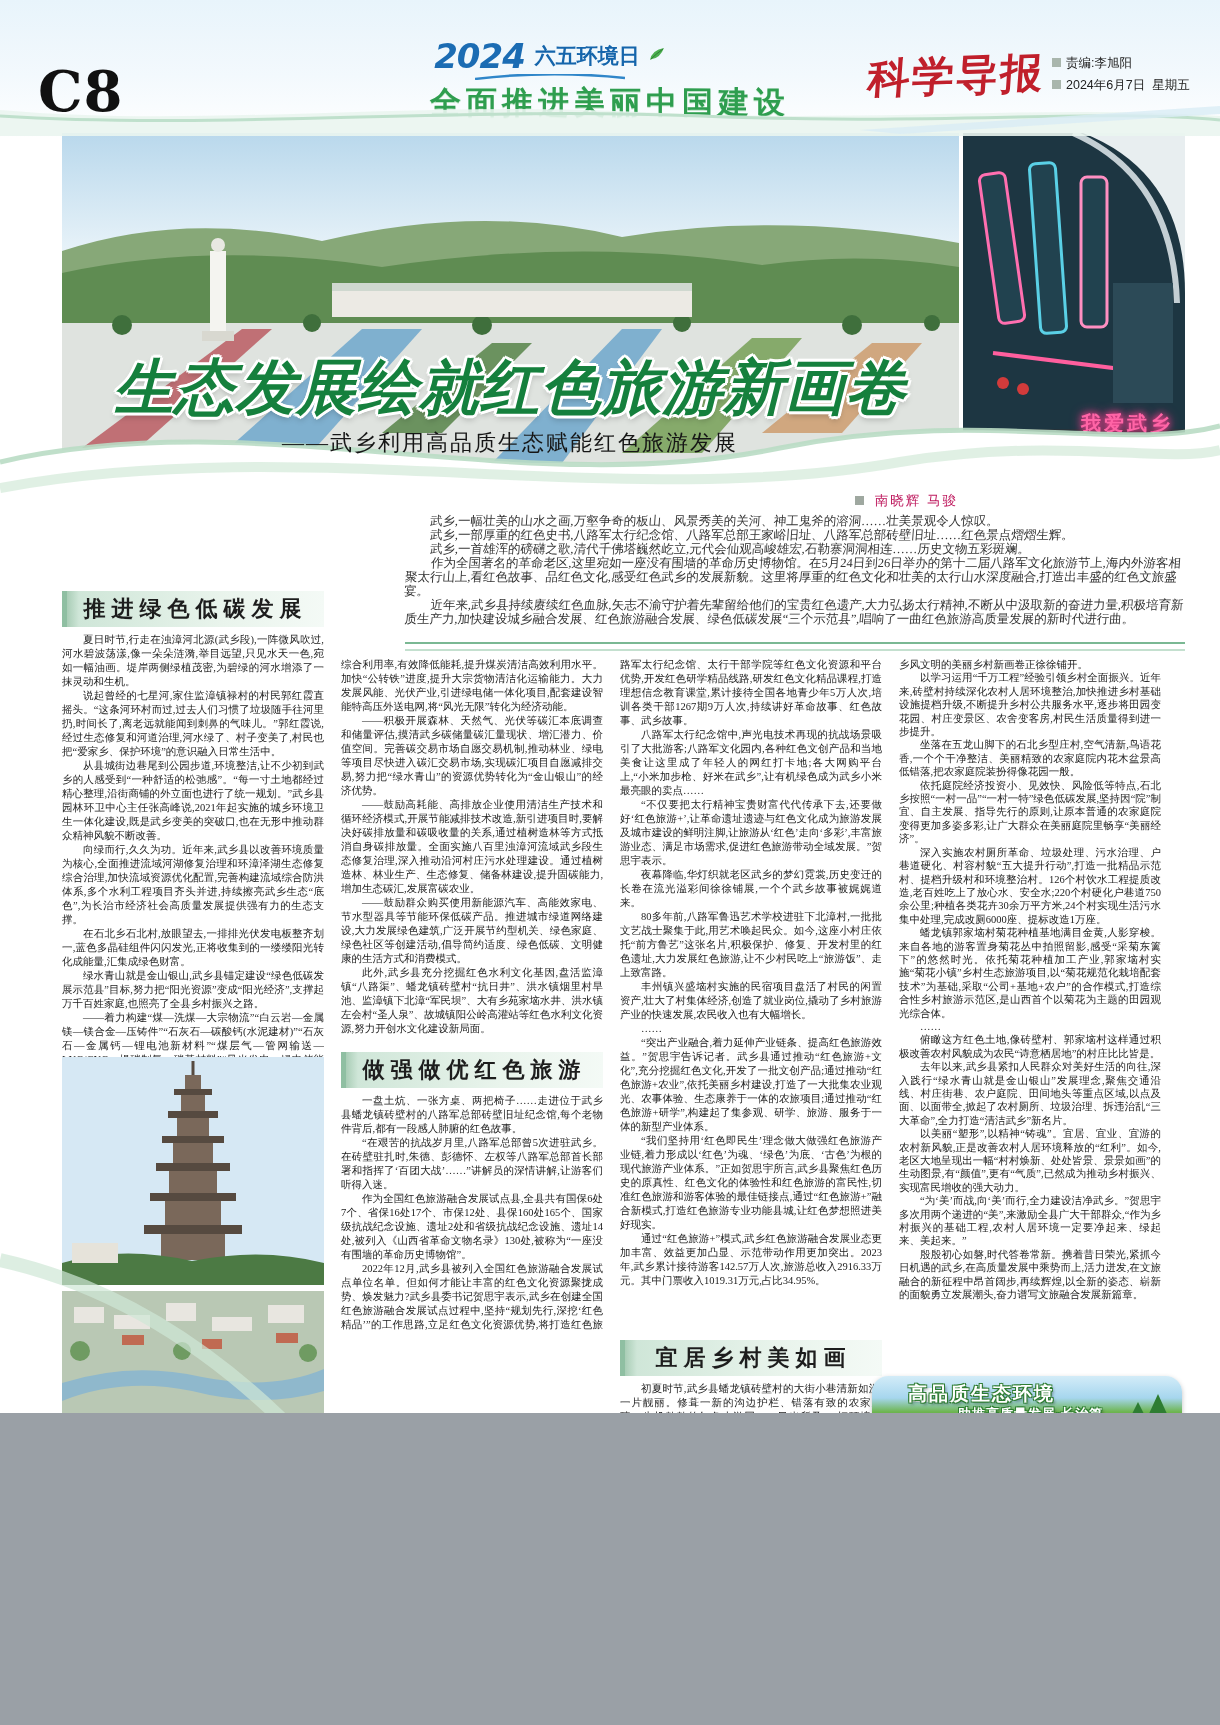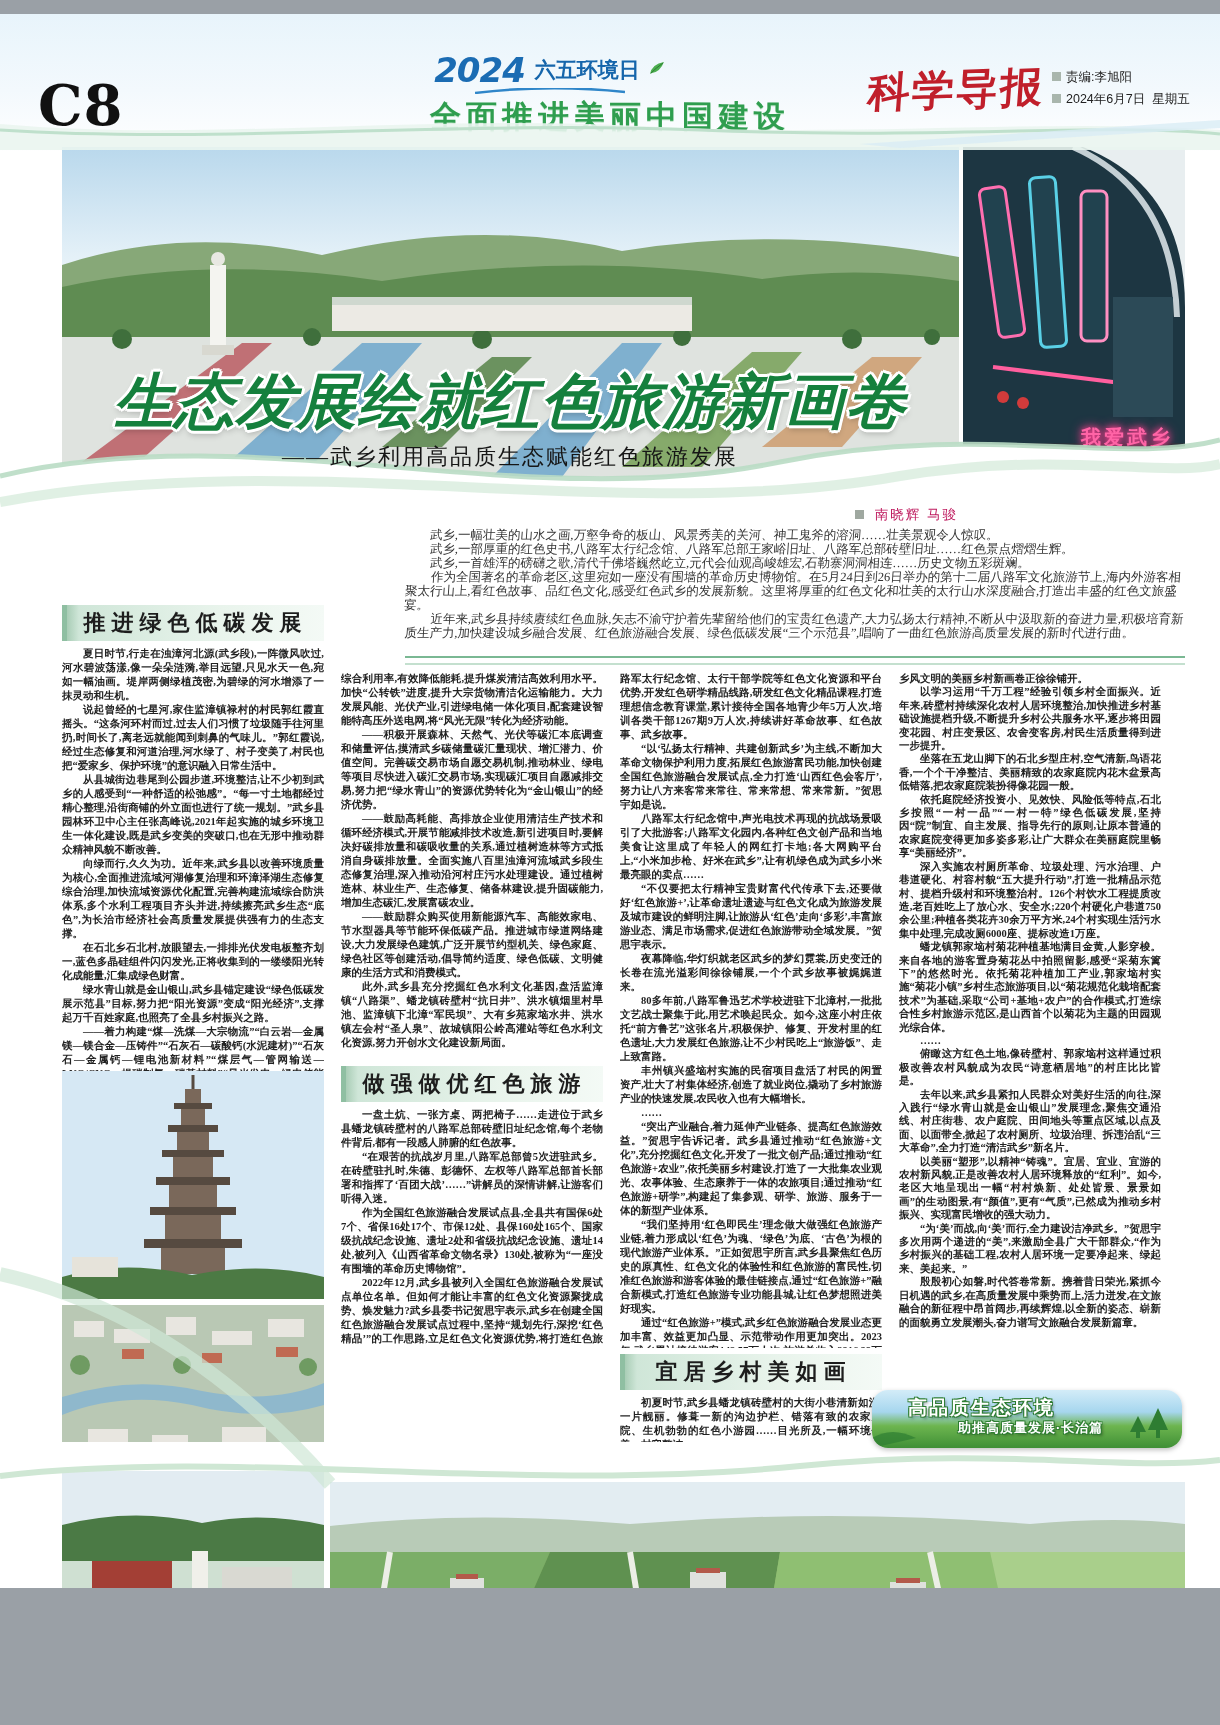--- a/index.html
+++ b/index.html
@@ -1,16 +1,16 @@
 <!DOCTYPE html>
 <html><head>
 <meta charset="utf-8">
 <style>
   html,body{margin:0;padding:0;background:#9aa0a6;}
-  #paper{position:relative;width:1220px;height:1574px;margin:14px auto;background:#fff;overflow:hidden;
+  #paper{position:relative;width:1220px;height:1413px;margin:0 auto;background:#fff;overflow:hidden;
          font-family:"Liberation Serif",serif;color:#1a1a1a;}
   
   .sky{position:absolute;left:0;top:0;width:1220px;height:138px;
        background:linear-gradient(180deg,#e8f4fb 0%,#f3f9fd 55%,#ffffff 100%);}
   .hdr-wave{position:absolute;left:0;top:100px;width:1220px;height:36px;}
   .edition{position:absolute;left:38px;top:58px;font-family:"DejaVu Serif",serif;font-weight:bold;
            font-size:56px;letter-spacing:1px;color:#111;}
   .banner{position:absolute;left:0;top:36px;width:1220px;text-align:center;}
   .banner-top{display:inline-block;position:relative;left:-60px;}
   .y2024{font-family:"DejaVu Sans",sans-serif;font-style:italic;font-weight:bold;font-size:34px;
@@ -46,21 +46,21 @@
           font-family:"Liberation Sans",sans-serif;font-size:13.5px;color:#be185d;letter-spacing:2px;}
   .byline .sq{background:#9fa8a0;}
   
   .intro{position:absolute;left:405px;top:514px;width:780px;z-index:5;font-size:12.5px;line-height:14px;
          color:#333;}
   .intro p{margin:0;text-indent:2em;transform:skewX(-4deg);}
   .intro-rule{position:absolute;left:405px;top:642px;width:780px;height:5px;z-index:5;
               border-top:2px solid #7ab893;border-bottom:2px solid #c4e0cf;}
   
   .col{position:absolute;width:262px;font-size:10.5px;line-height:14px;text-align:justify;color:#222;}
-  .col p{margin:0;text-indent:2em;font-weight:bold;}
+  .col p{margin:0;text-indent:2em;}
   .seg{overflow:hidden;}
   .sechead{height:36px;margin:6px 0;display:flex;align-items:center;justify-content:center;
            background:linear-gradient(90deg,#a9cdb6 0,#cfe6d8 12px,#e9f4ec 60%,#f4faf6 100%);
            border-left:5px solid #8fbfa2;
            font-family:"Liberation Sans",sans-serif;font-weight:bold;font-size:22px;
            letter-spacing:6px;color:#1d1d1d;}
   #col1{left:62px;top:585px;}
   #col1 .seg{height:428px;}
   #col2{left:341px;top:658px;}
   #col2 .segA{height:388px;}
@@ -230,21 +230,20 @@
       <p>“在艰苦的抗战岁月里,八路军总部曾5次进驻武乡。在砖壁驻扎时,朱德、彭德怀、左权等八路军总部首长部署和指挥了‘百团大战’……”讲解员的深情讲解,让游客们听得入迷。</p>
       <p>作为全国红色旅游融合发展试点县,全县共有国保6处7个、省保16处17个、市保12处、县保160处165个、国家级抗战纪念设施、遗址2处和省级抗战纪念设施、遗址14处,被列入《山西省革命文物名录》130处,被称为“一座没有围墙的革命历史博物馆”。</p>
       <p>2022年12月,武乡县被列入全国红色旅游融合发展试点单位名单。但如何才能让丰富的红色文化资源聚拢成势、焕发魅力?武乡县委书记贺思宇表示,武乡在创建全国红色旅游融合发展试点过程中,坚持“规划先行,深挖‘红色精品’”的工作思路,立足红色文化资源优势,将打造红色旅游精品线路、党性教育、研学教育和全民国防教育基地、革命文物保护利用示范区作为主要发展方向,全面盘活红色旅游资源,推动红色旅游高质量发展。</p>
 
     </div>
   </div>
 
   <div class="col" id="col3">
     <div class="seg segA">
       <p style="text-indent:0;">路军太行纪念馆、太行干部学院等红色文化资源和平台优势,开发红色研学精品线路,研发红色文化精品课程,打造理想信念教育课堂,累计接待全国各地青少年5万人次,培训各类干部1267期9万人次,持续讲好革命故事、红色故事、武乡故事。</p>
-      <p>“以‘弘扬太行精神、共建创新武乡’为主线,不断加大革命文物保护利用力度,拓展红色旅游富民功能,加快创建全国红色旅游融合发展试点,全力打造‘山西红色会客厅’,努力让八方来客常来常往、常来常想、常来常新。”贺思宇如是说。</p>
       <p>八路军太行纪念馆中,声光电技术再现的抗战场景吸引了大批游客;八路军文化园内,各种红色文创产品和当地美食让这里成了年轻人的网红打卡地;各大网购平台上,“小米加步枪、好米在武乡”,让有机绿色成为武乡小米最亮眼的卖点……</p>
       <p>“不仅要把太行精神宝贵财富代代传承下去,还要做好‘红色旅游+’,让革命遗址遗迹与红色文化成为旅游发展及城市建设的鲜明注脚,让旅游从‘红色’走向‘多彩’,丰富旅游业态、满足市场需求,促进红色旅游带动全域发展。”贺思宇表示。</p>
       <p>夜幕降临,华灯织就老区武乡的梦幻霓裳,历史变迁的长卷在流光溢彩间徐徐铺展,一个个武乡故事被娓娓道来。</p>
       <p>80多年前,八路军鲁迅艺术学校进驻下北漳村,一批批文艺战士聚集于此,用艺术唤起民众。如今,这座小村庄依托“前方鲁艺”这张名片,积极保护、修复、开发村里的红色遗址,大力发展红色旅游,让不少村民吃上“旅游饭”、走上致富路。</p>
       <p>丰州镇兴盛垴村实施的民宿项目盘活了村民的闲置资产,壮大了村集体经济,创造了就业岗位,撬动了乡村旅游产业的快速发展,农民收入也有大幅增长。</p>
       <p>……</p>
       <p>“突出产业融合,着力延伸产业链条、提高红色旅游效益。”贺思宇告诉记者。武乡县通过推动“红色旅游+文化”,充分挖掘红色文化,开发了一批文创产品;通过推动“红色旅游+农业”,依托美丽乡村建设,打造了一大批集农业观光、农事体验、生态康养于一体的农旅项目;通过推动“红色旅游+研学”,构建起了集参观、研学、旅游、服务于一体的新型产业体系。</p>
       <p>“我们坚持用‘红色即民生’理念做大做强红色旅游产业链,着力形成以‘红色’为魂、‘绿色’为底、‘古色’为根的现代旅游产业体系。”正如贺思宇所言,武乡县聚焦红色历史的原真性、红色文化的体验性和红色旅游的富民性,切准红色旅游和游客体验的最佳链接点,通过“红色旅游+”融合新模式,打造红色旅游专业功能县城,让红色梦想照进美好现实。</p>
       <p>通过“红色旅游+”模式,武乡红色旅游融合发展业态更加丰富、效益更加凸显、示范带动作用更加突出。2023年,武乡累计接待游客142.57万人次,旅游总收入2916.33万元。其中门票收入1019.31万元,占比34.95%。</p>
 

